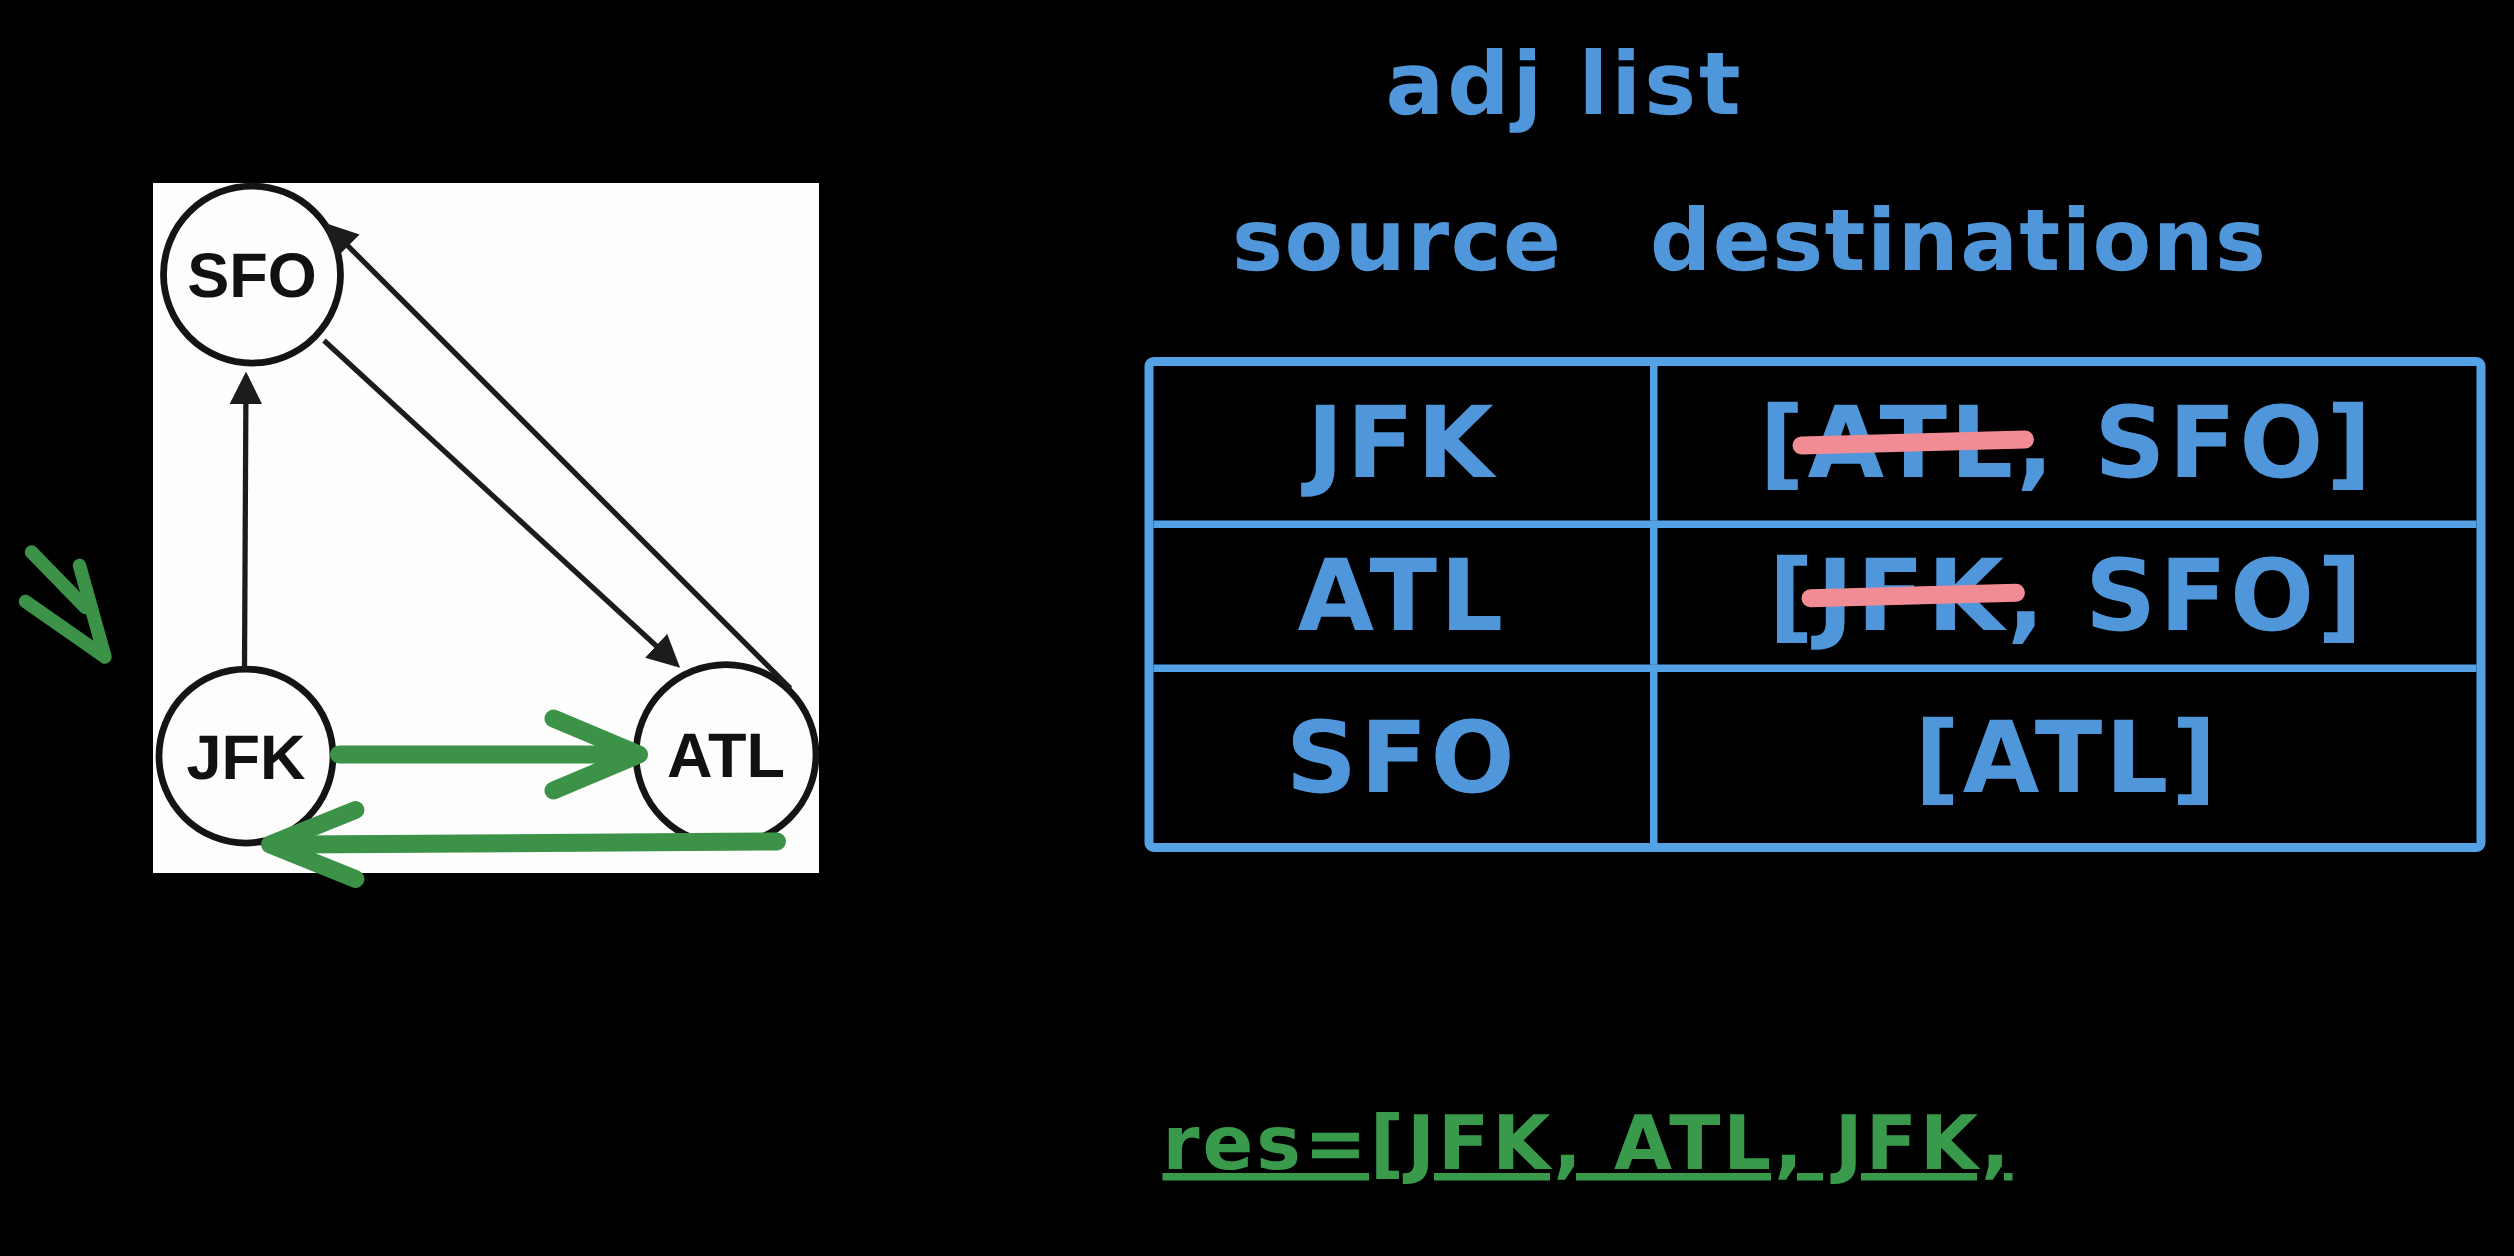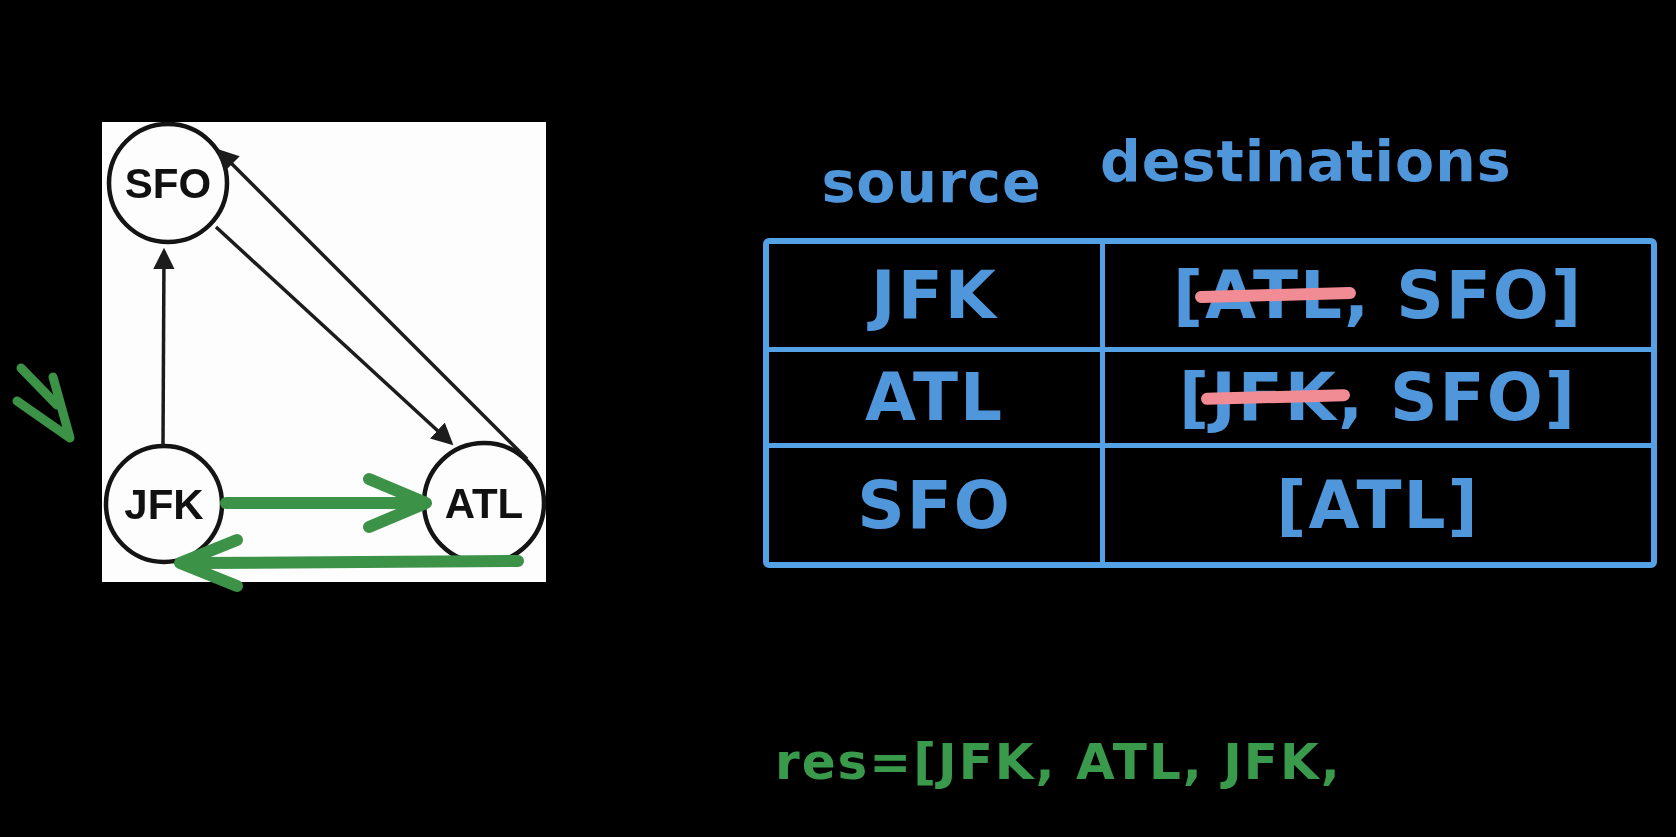--- a/index.html
+++ b/index.html
@@ -12,21 +12,21 @@
   
   .hand{color:#4f96da;font-family:"DejaVu Sans",sans-serif;}
   .adj-title{
     position:absolute;left:763px;top:22px;width:560px;text-align:center;
     font-size:58px;font-weight:600;letter-spacing:2px;
   }
   .col-headers{
     position:absolute;left:763px;top:128px;width:894px;display:flex;
     font-size:57px;font-weight:600;letter-spacing:1px;
   }
-  .col-headers .h-source{width:337px;text-align:center;margin-top:21px;}
+  .col-headers .h-source{width:337px;text-align:center;}
   .col-headers .h-dest{flex:1;text-align:left;}
 
   .adj-table{
     position:absolute;left:763px;top:238px;width:894px;height:330px;
     border:6px solid #55a1e6;border-radius:6px;box-sizing:border-box;
     display:grid;grid-template-columns:331px 1fr;grid-template-rows:103px 96px 1fr;
   }
   .adj-table .cell{
     display:flex;align-items:center;justify-content:center;
     font-size:66px;font-weight:600;color:#4f96da;letter-spacing:2px;
@@ -36,21 +36,21 @@
   .adj-table .cell.r-mid,.adj-table .cell.r-bot{border-top:5px solid #55a1e6;}
 
   .struck{position:relative;}
   .struck::after{
     content:"";position:absolute;left:-10px;right:-12px;top:42%;height:12px;
     background:#f28c94;border-radius:7px;transform:rotate(-1.5deg);
   }
 
   .res-line{
     position:absolute;left:775px;top:733px;
-    font-size:50px;font-weight:600;letter-spacing:2px;color:#3a9a4c;white-space:pre;
+    font-size:50px;font-weight:600;letter-spacing:2px;color:#3a9a4c;white-space:pre;text-decoration:underline;
   }
 
   
   .edge{stroke:#1c1c1c;stroke-width:3.5;fill:none;}
   .edge-dim{stroke:#3a3a3a;stroke-width:3;fill:none;}
   .node-circle{fill:#fdfdfd;stroke:#141414;stroke-width:4.5;}
   .node-label{font:bold 42px "Liberation Sans",sans-serif;fill:#111;text-anchor:middle;}
   .green{stroke:#3c9247;stroke-width:12;fill:none;stroke-linecap:round;stroke-linejoin:round;}
   .green-thin{stroke:#3c9247;stroke-width:9;fill:none;stroke-linecap:round;stroke-linejoin:round;}
 </style>
@@ -95,20 +95,21 @@
       <line class="green" x1="518" y1="561" x2="196" y2="563"></line>
       <path class="green" d="M237,540 L180,563 L237,586"></path>
     </g>
 
     <g>
       <line class="green-thin" x1="21" y1="368" x2="57" y2="405"></line>
       <path class="green-thin" d="M53,377 L70,438 M17,401 L70,438"></path>
     </g>
   </svg>
 
+  <div class="adj-title hand">adj list</div>
 
   <div class="col-headers hand">
     <span class="h-source">source</span>
     <span class="h-dest">destinations</span>
   </div>
 
   <div class="adj-table">
 
     <div class="cell c-src r-top">
       <span>JFK</span>

